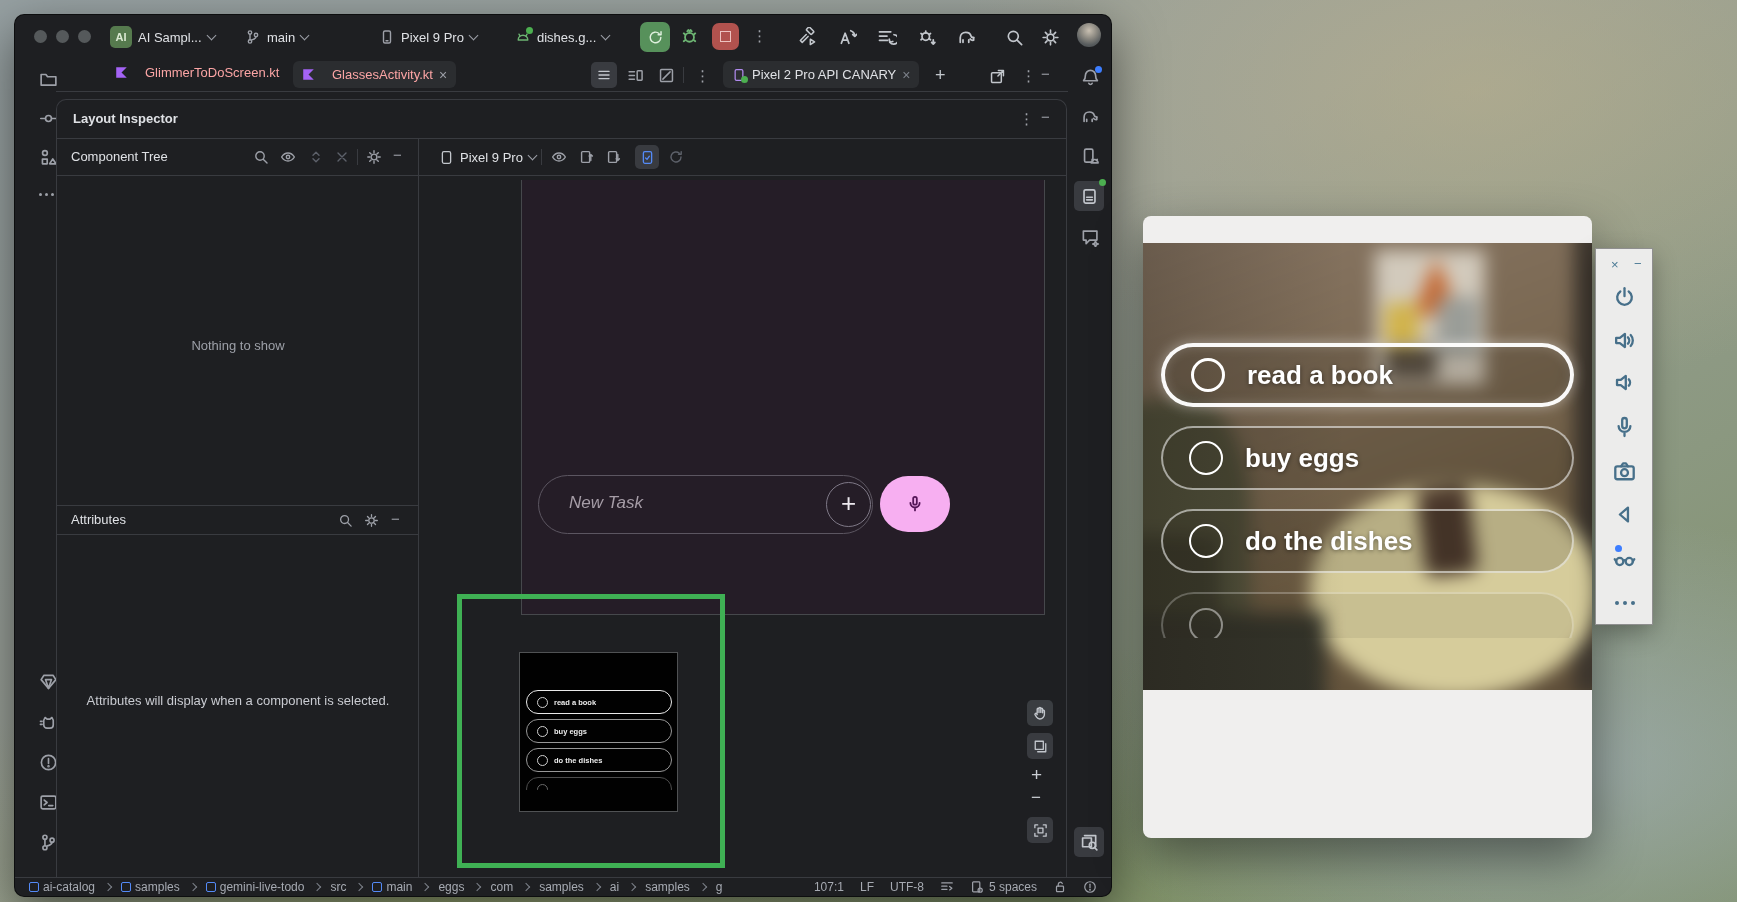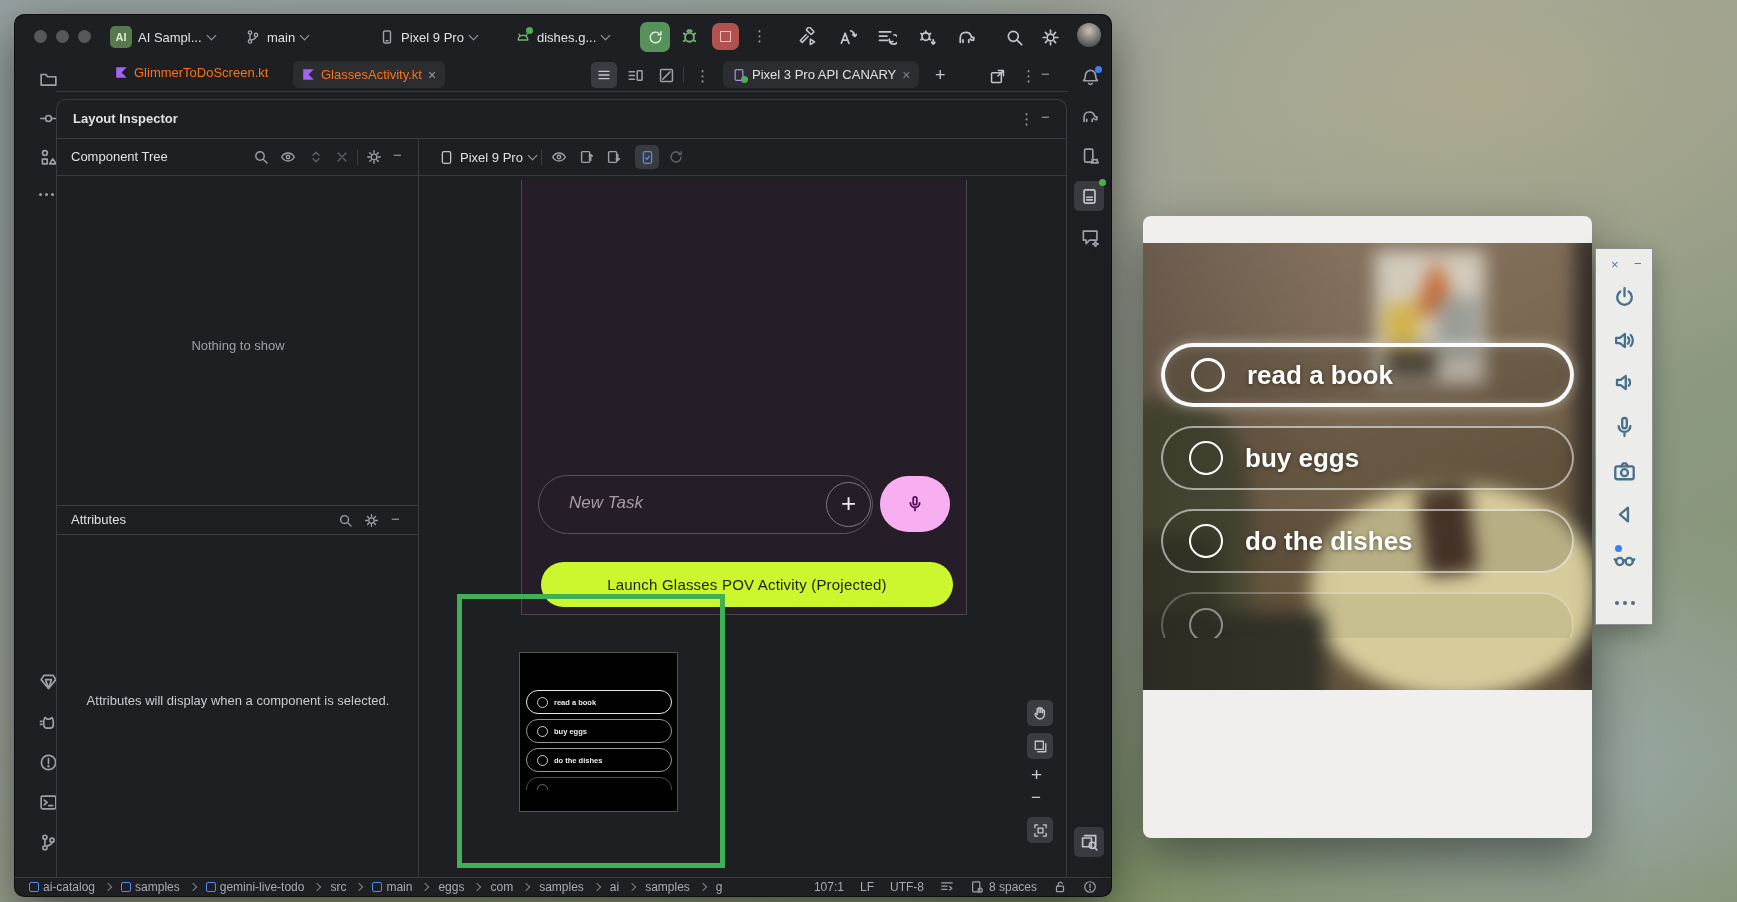--- a/index.html
+++ b/index.html
@@ -10,21 +10,21 @@
     background:
       radial-gradient(900px 500px at 85% 10%, rgba(190,178,140,.55), transparent 60%),
       radial-gradient(800px 420px at 90% 85%, rgba(168,182,198,.6), transparent 60%),
       radial-gradient(900px 500px at 25% 100%, rgba(150,168,100,.65), transparent 60%),
       radial-gradient(700px 400px at 60% 100%, rgba(120,142,86,.6), transparent 65%),
       linear-gradient(150deg,#96a0a2 0%,#9aa096 45%,#8b9880 75%,#7e8f69 100%);}
   
   .ide{position:absolute;left:14px;top:14px;width:1096px;height:881px;background:#1e1f22;
     border-radius:10px;box-shadow:0 18px 50px rgba(0,0,0,.5);border:1px solid rgba(0,0,0,.55);color:#dfe1e5;}
   .t{color:#dfe1e5;font-size:13px;white-space:nowrap;}
-  .dim{color:#9da0a8;} .grn{color:#f97316;}
+  .dim{color:#9da0a8;} .grn{color:#fca5a5;margin-left:11px;}
   .tl{position:absolute;top:15px;width:13px;height:13px;border-radius:50%;background:#55595b;}
   .wgt{position:absolute;top:8px;height:28px;display:flex;align-items:center;gap:6px;}
   .chev{width:6px;height:6px;border-right:1.5px solid #9da0a8;border-bottom:1.5px solid #9da0a8;
     transform:rotate(45deg);margin-top:-4px;}
   .crumb-sep{width:5px;height:5px;border-top:1.5px solid #7d828b;border-right:1.5px solid #7d828b;
     transform:rotate(45deg);display:inline-block;margin:0 2px;}
   .badge-ai{width:22px;height:22px;border-radius:5px;background:#567a4e;color:#dcead4;font-size:11px;
     font-weight:bold;display:flex;align-items:center;justify-content:center;}
   .sqbtn{position:absolute;border-radius:7px;display:flex;align-items:center;justify-content:center;}
   .ic{stroke:#9da0a8;fill:none;stroke-width:1.4;stroke-linecap:round;stroke-linejoin:round;display:block;}
@@ -291,21 +291,21 @@
   <div class="vline" style="left:668px;top:52px"></div>
   <span class="glyph abs" style="left:680px;top:53px">⋮</span>
 
   <div class="chip" style="left:708px">
     <span style="position:relative">
       <svg class="ic purple" width="14" height="14" viewBox="0 0 16 16">
           <rect x="3.6" y="1.8" width="8.8" height="12.4" rx="1.6"></rect>
         </svg>
       <span class="greendot" style="right:-2px;bottom:-1px"></span>
     </span>
-    <span class="t">Pixel 3 Pro API CANARY</span>
+    <span class="t">Pixel 2 Pro API CANARY</span>
     <span class="glyph" style="font-size:14px;color:#7d828b">×</span>
   </div>
   <span class="abs" style="left:920px;top:50px;font-size:18px;color:#c2c6cc">+</span>
   <svg class="ic bright abs" style="left:974px;top:53px" width="17" height="17" viewBox="0 0 16 16">
     <rect x="2.4" y="4.4" width="9.2" height="9.2" rx="1"></rect>
       <path d="M8.8 2.4h4.8v4.8M13.6 2.4 8.4 7.6"></path>
     </svg>
   <span class="glyph abs" style="left:1006px;top:53px">⋮</span>
   <span class="abs" style="left:1026px;top:50px;font-size:15px;color:#9da0a8">−</span>
   <div class="tabrow-border"></div>
@@ -386,35 +386,32 @@
             <circle cx="8" cy="8" r="2.9"></circle>
             <path d="M8 1.8v2M8 12.2v2M1.8 8h2M12.2 8h2M3.7 3.7l1.4 1.4M10.9 10.9l1.4 1.4M12.3 3.7l-1.4 1.4M5.1 10.9l-1.4 1.4"></path>
           </svg>
         <span class="abs" style="left:334px;top:4px;font-size:15px;color:#9da0a8">−</span>
       </div>
       <div class="t abs" style="left:0;top:517px;width:362px;text-align:center;color:#c9cbd1">Attributes will display when a component is selected.</div>
     </div>
 
     <div class="abs" style="left:362px;top:76px;width:648px;height:701px;overflow:hidden">
 
-      <div class="scr" style="left:102px;top:4px;width:446px;height:435px">
+      <div class="scr" style="left:102px;top:4px;width:524px;height:435px">
         <div class="newtask" style="left:16px;top:295px;width:335px;height:59px">
           <span style="position:absolute;left:30px;top:17px;font-style:italic;font-size:17px;color:#a69da7">New Task</span>
           <div style="position:absolute;left:287px;top:6px;width:45px;height:45px;border:1.5px solid #7f7987;border-radius:50%;box-sizing:border-box;display:flex;align-items:center;justify-content:center">
             <span style="font-size:26px;color:#ece8ee;font-weight:300;margin-top:-3px">+</span>
           </div>
         </div>
         <div style="position:absolute;left:358px;top:296px;width:70px;height:56px;border-radius:28px;background:#f7aff1;display:flex;align-items:center;justify-content:center">
           <svg width="18" height="18" viewBox="0 0 16 16" style="stroke:#541458;fill:none;stroke-width:1.6;stroke-linecap:round">
             <rect x="6.4" y="1.6" width="3.2" height="7" rx="1.6"></rect>
               <path d="M3.9 7a4.1 4.1 0 0 0 8.2 0M8 11.1v2.6"></path>
             </svg>
-        </div>
-        <div class="launch" style="left:19px;top:382px;width:412px;height:45px;background:#ccf62e">
-          <span>Launch Glasses POV Activity (Projected)</span>
         </div>
       </div>
 
       <div class="mini" style="left:100px;top:476px;width:159px;height:160px">
         <div class="mpill" style="top:37px;border:1.5px solid #e9e9e9">
           <span class="mring"></span>
             <span>read a book</span>
         </div>
         <div class="mpill" style="top:66px;border:1px solid #979797">
           <span class="mring"></span>
@@ -509,21 +506,21 @@
       <span>UTF-8</span>
       <svg class="ic" width="14" height="14" viewBox="0 0 16 16">
           <path d="M2 3.4h12M2 7h6M2 10.6h6"></path>
           <path d="M11 7.4l2.6 2-2.6 2"></path>
         </svg>
       <span style="display:flex;align-items:center;gap:5px">
         <svg class="ic" width="14" height="14" viewBox="0 0 16 16">
             <rect x="3" y="2.2" width="8.2" height="11.4" rx="1"></rect>
             <circle cx="11.6" cy="11.6" r="2.4"></circle>
           </svg>
-        <span>8 spaces</span>
+        <span>5 spaces</span>
       </span>
       <svg class="ic" width="14" height="14" viewBox="0 0 16 16">
           <rect x="4" y="7" width="8" height="6.4" rx="1"></rect>
           <path d="M6 7V4.9A2.4 2.4 0 0 1 10.6 4"></path>
         </svg>
       <svg class="ic" width="14" height="14" viewBox="0 0 16 16">
           <circle cx="8" cy="8" r="6"></circle>
           <path d="M8 4.8v4"></path>
           <circle cx="8" cy="11.2" r="0.4" fill="#9da0a8"></circle>
         </svg>

